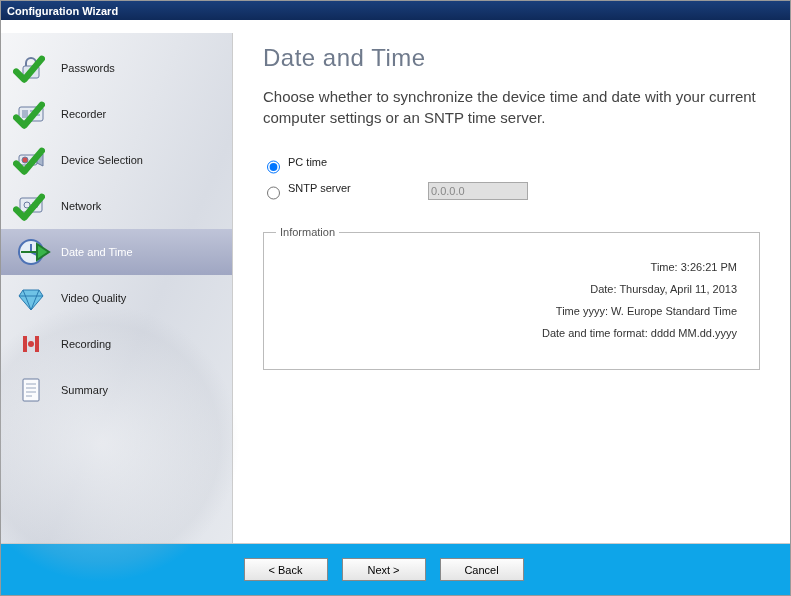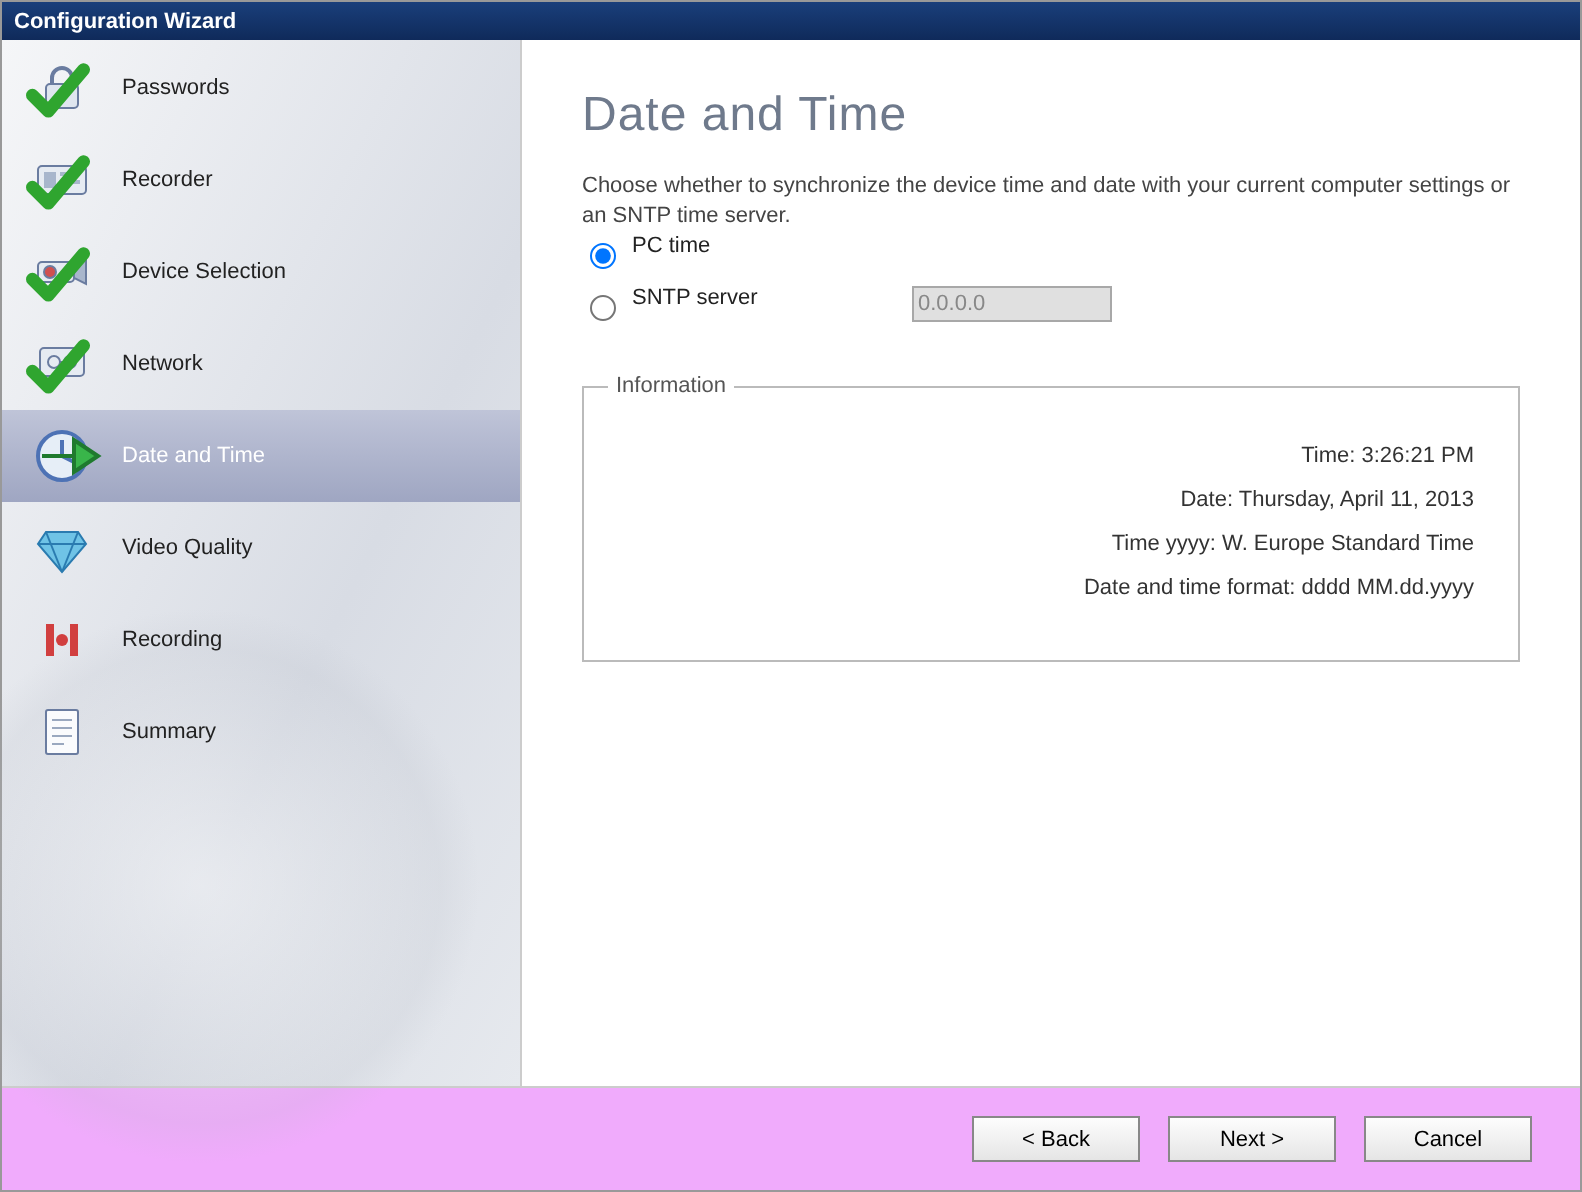--- a/index.html
+++ b/index.html
@@ -27,25 +27,26 @@
     display: flex;
     align-items: center;
   }
   .body {
     flex: 1;
     display: flex;
     min-height: 0;
     position: relative;
   }
   .sidebar {
-    width: 260px;
+    width: 232px;
     background: linear-gradient(to bottom right, #f5f6f8, #d8dce4 60%, #e6e9ee);
     border-right: 1px solid #ccc;
-    padding-top: 1px;
-    position: relative;
+    padding-top: 12px;
+    position: relative;
+    margin-top: 13px;
   }
   
   .sidebar::after {
     content: "";
     position: absolute;
     bottom: -40px;
     left: -40px;
     width: 280px;
     height: 280px;
     border-radius: 50%;
@@ -100,23 +101,24 @@
     position: relative;
   }
   .page-title {
     font-size: 24px;
     font-weight: normal;
     color: #6f7a8c;
     letter-spacing: 0.5px;
     margin-bottom: 14px;
   }
   .page-desc {
-    font-size: 11px;
+    font-size: 15px;
     color: #444;
     line-height: 1.4;
+    margin-bottom: 28px;
   }
   .radio-row {
     display: flex;
     height: 22px;
     margin-bottom: 4px;
   }
   .radio-row input[type="radio"] {
     margin-left: 4px;
     margin-right: 8px;
   }
@@ -150,25 +152,25 @@
   .info-line {
     font-size: 11px;
     color: #333;
     margin: 10px 0;
   }
 
   .footer {
     height: 52px;
     border-top: 1px solid #ccc;
     display: flex;
-    justify-content: flex-end;
+    justify-content: center;
     align-items: center;
     padding-right: 24px;
     gap: 14px;
-    background: #f0abfc;
+    background: #0ea5e9;
   }
   .btn {
     width: 84px;
     height: 23px;
     border: 1px solid #888;
     background: linear-gradient(to bottom, #fdfdfd, #e5e5e5);
     font-size: 11px;
     cursor: pointer;
   }
 </style>

